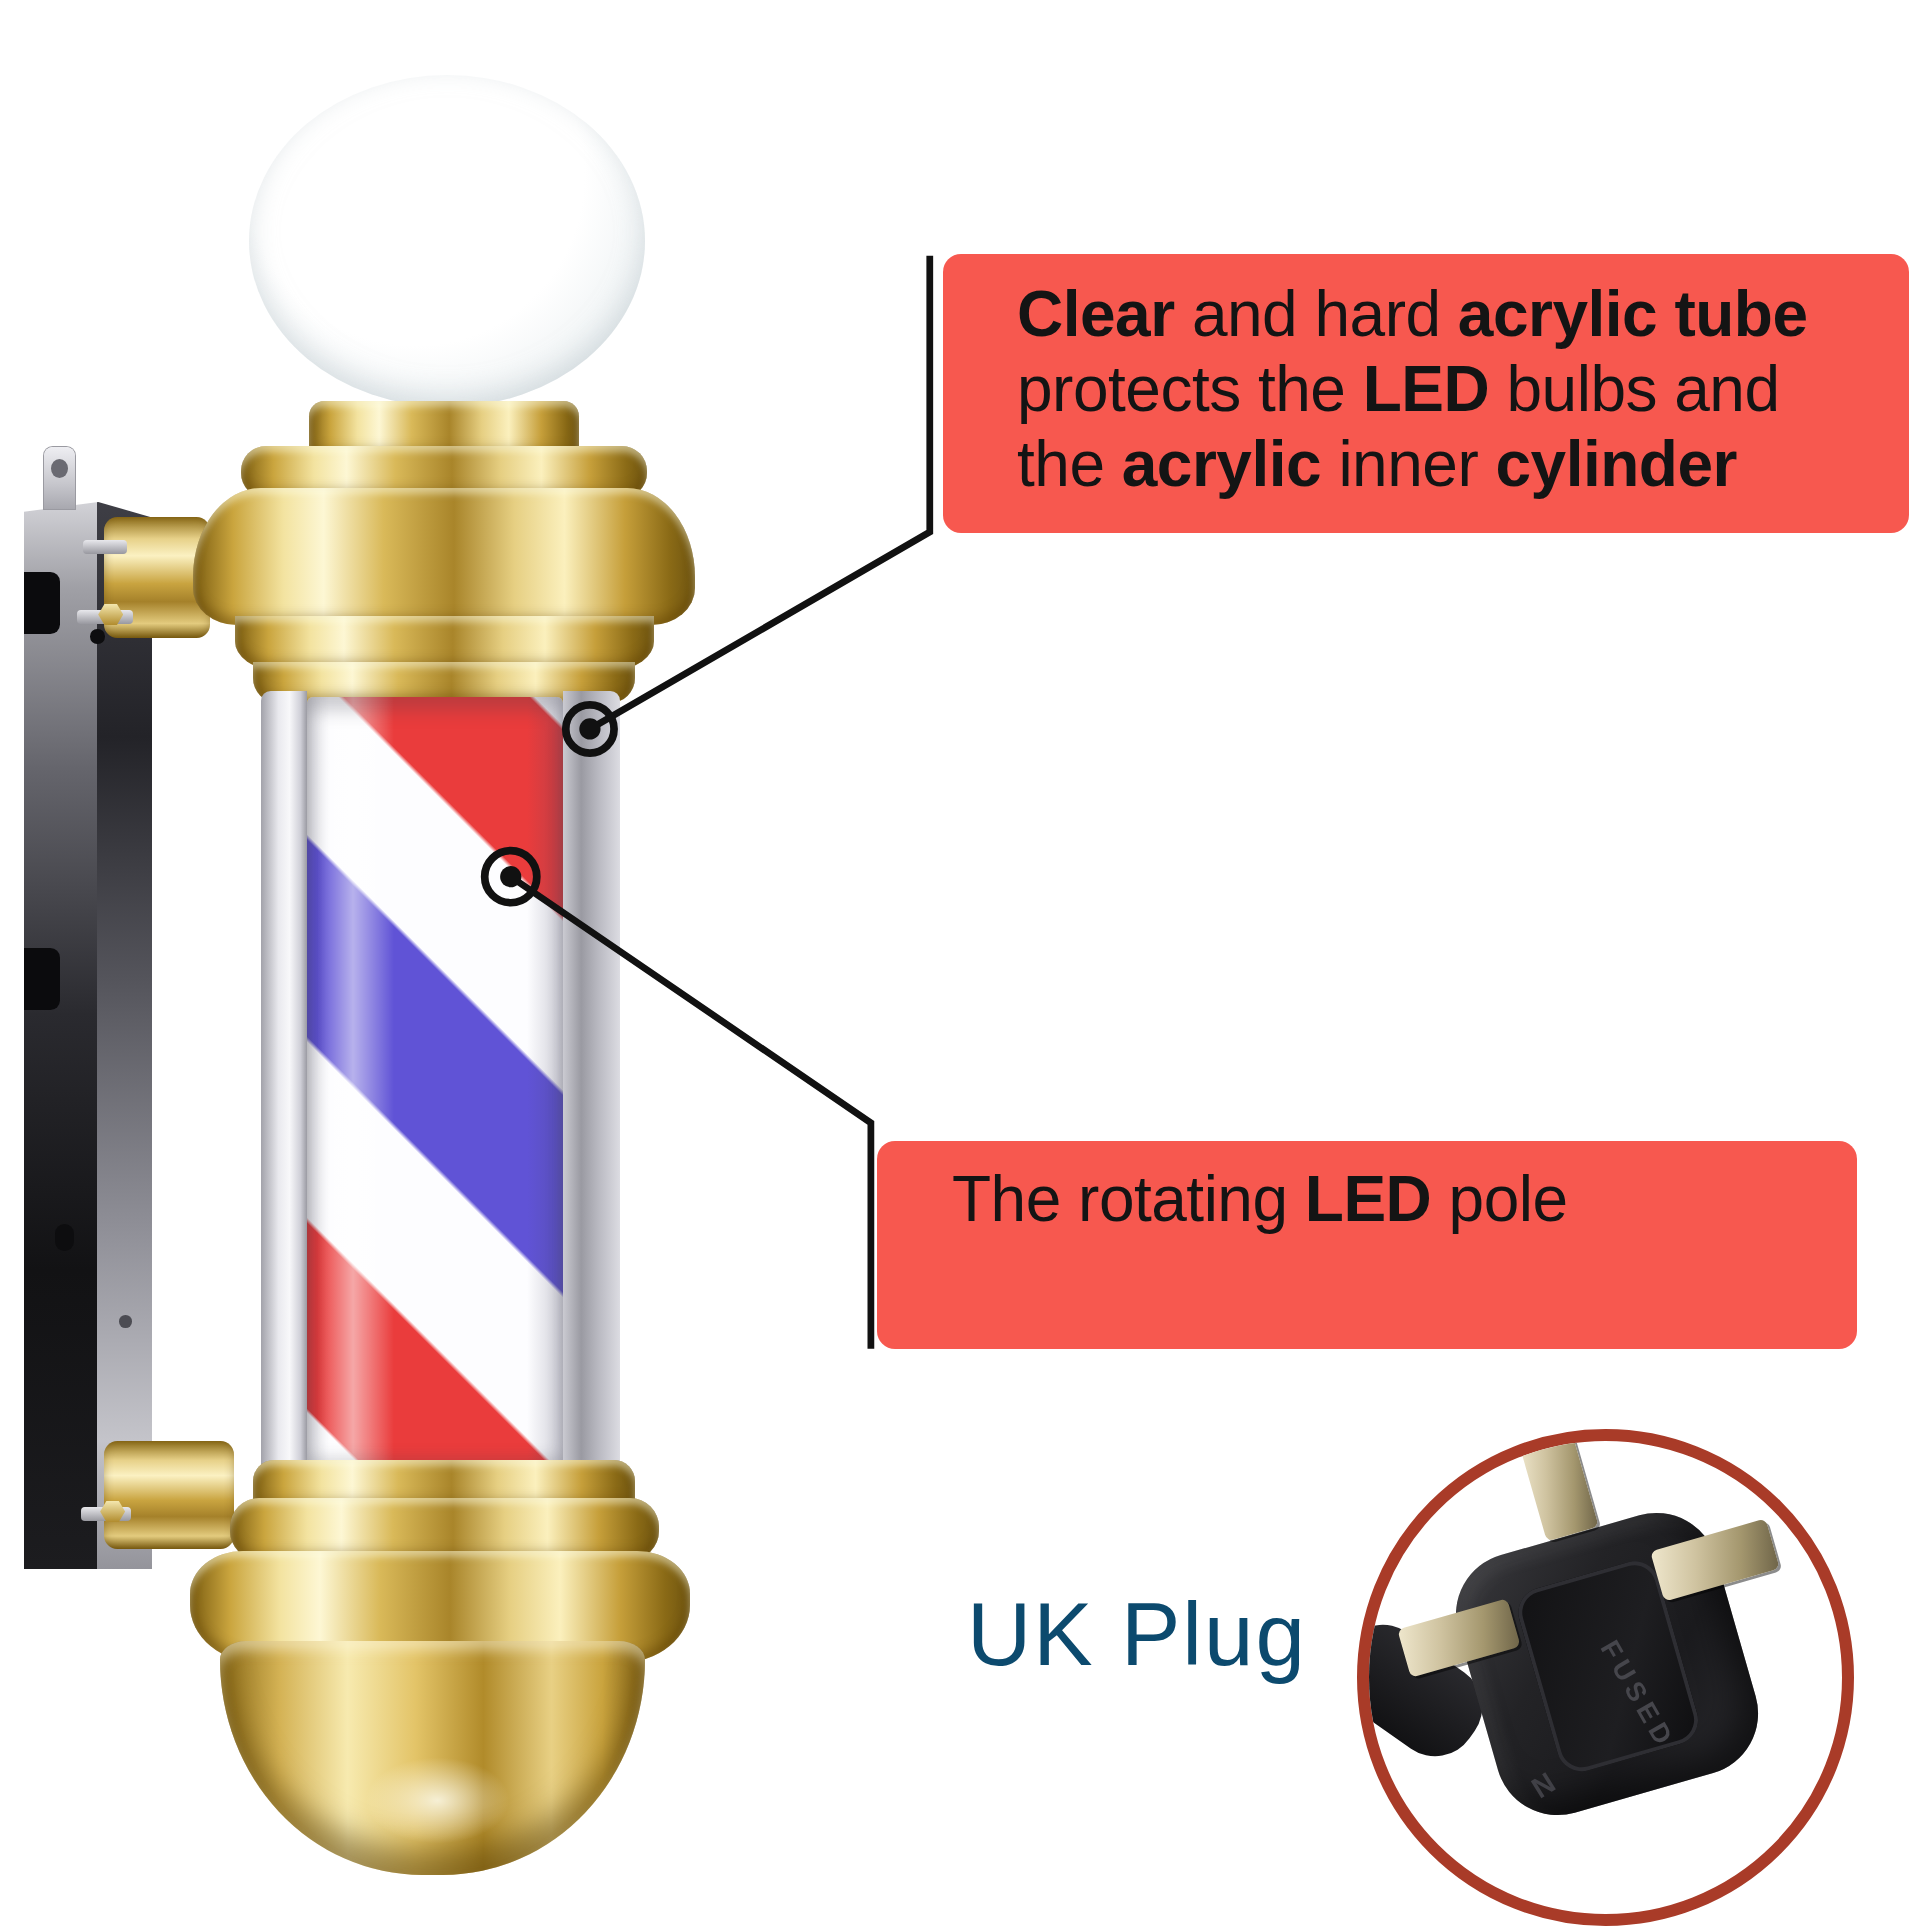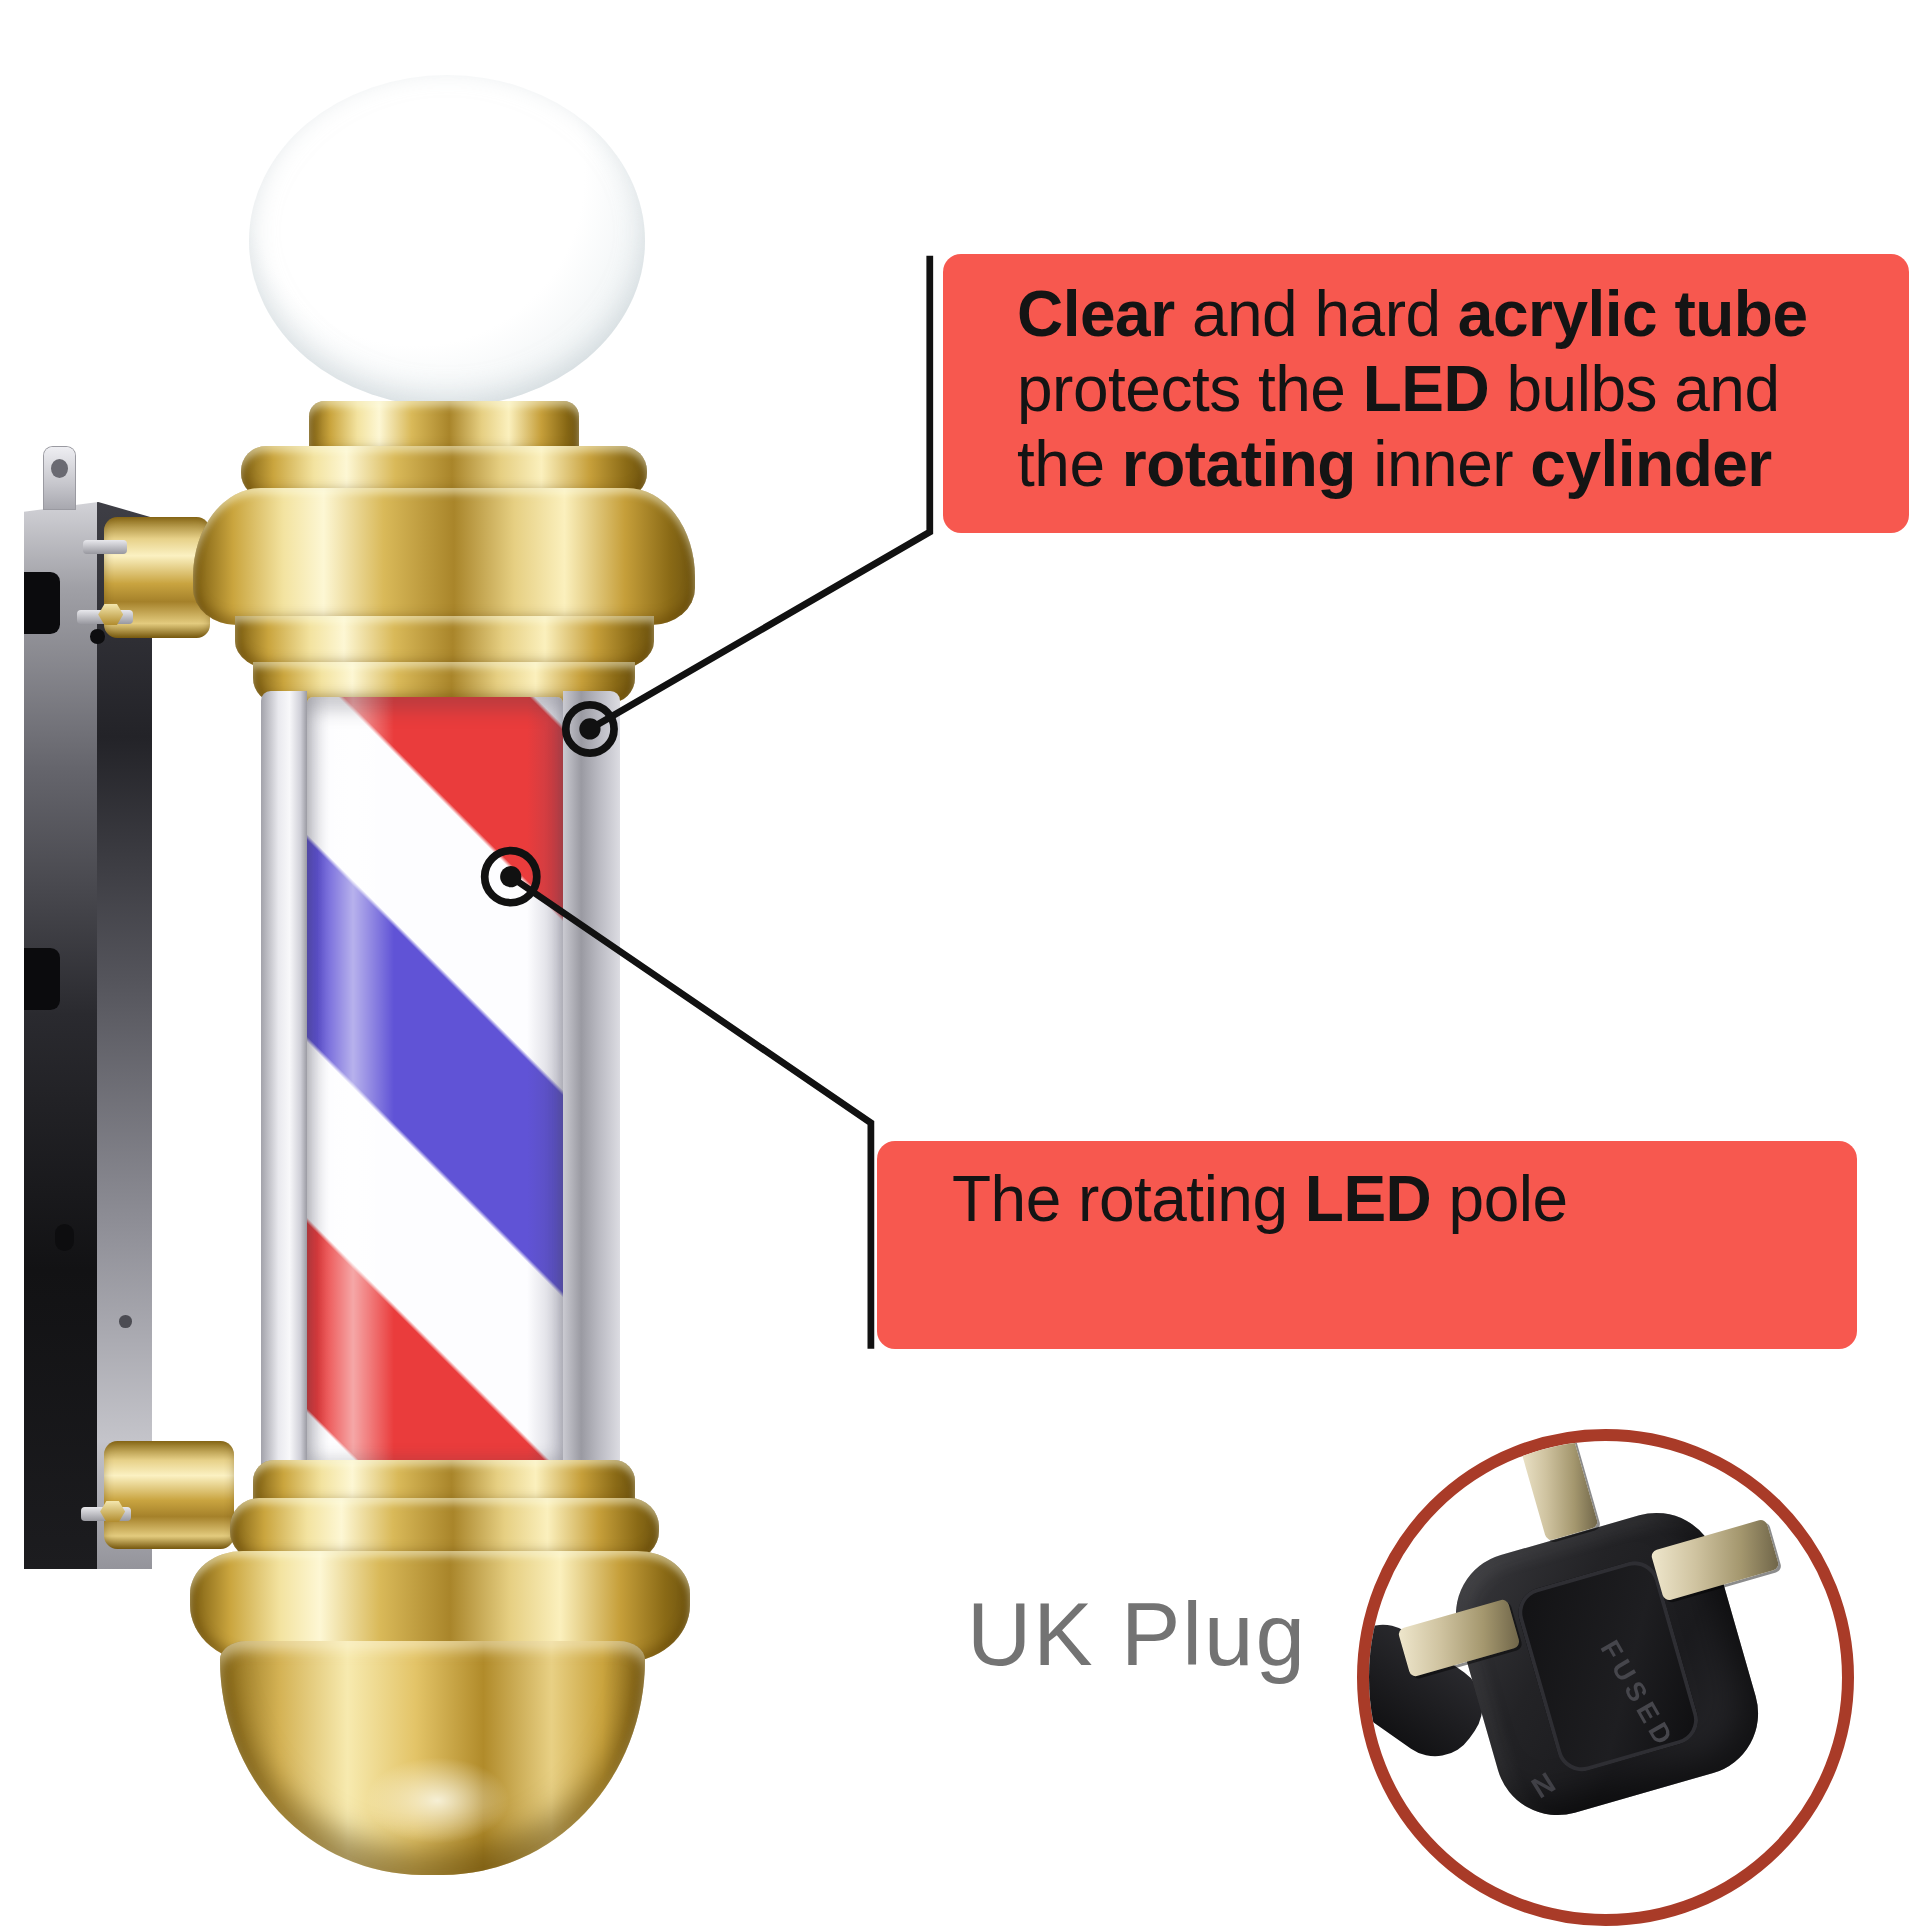--- a/index.html
+++ b/index.html
@@ -12,21 +12,21 @@
            font-weight:300;font-size:64px;line-height:75px;letter-spacing:-0.5px;border-radius:18px;}
   .callout .em{font-weight:700;}
   .callout-top{left:943px;top:254px;width:966px;height:279px;padding:23px 0 0 74px;box-sizing:border-box;}
   .callout-bottom{left:877px;top:1141px;width:980px;height:208px;padding:21px 0 16px 75px;box-sizing:border-box;}
 
   
   .lines-svg{position:absolute;left:0;top:0;width:1931px;height:1931px;z-index:5;}
 
   
   .plug-label{position:absolute;left:967px;top:1583px;font-size:89px;font-weight:300;
-              color:#737373;letter-spacing:1.9px;text-align:center;}
+              color:#0c4a6e;letter-spacing:1.9px;text-align:center;}
   .plug-badge{position:absolute;left:1357px;top:1429px;width:473px;height:473px;border-radius:50%;
               border:12.6px solid var(--plug-ring,#a93b28);background:#fff;overflow:hidden;z-index:4;}
   .plug-body{position:absolute;left:104px;top:89px;width:268px;height:268px;border-radius:62px;
              background:linear-gradient(135deg,#3a3a3e 0%,#232326 35%,#1b1b1e 65%,#2b2b2f 100%);
              transform:rotate(-16deg);box-shadow:inset -13.5px -17.4px 33px rgba(0,0,0,.55), inset 9.7px 11.6px 17.4px rgba(255,255,255,.08);}
   .plug-plate{position:absolute;left:62px;top:42px;width:145px;height:189px;border-radius:25px;
               background:linear-gradient(120deg,#121214,#1e1e21 60%,#0e0e10);
               box-shadow:inset 0 0 0 3.9px #2e2e33;}
   .plug-fused{position:absolute;left:93px;top:68px;color:#46464c;font-size:27px;font-weight:700;
               letter-spacing:5.8px;transform:rotate(76deg);transform-origin:left top;}
@@ -175,21 +175,21 @@
     <polyline points="529,908 902,1163 902,1397" fill="none" stroke="#111111" stroke-width="7"></polyline>
     <circle cx="611" cy="755" r="25" fill="none" stroke="#111111" stroke-width="8"></circle>
     <circle cx="611" cy="755" r="11" fill="#111111"></circle>
     <circle cx="529" cy="908" r="27" fill="none" stroke="#111111" stroke-width="8"></circle>
     <circle cx="529" cy="908" r="11" fill="#111111"></circle>
   </svg>
 
   <div class="callout callout-top">
       <div class="cl-line"><span class="em">Clear</span><span> and hard </span><span class="em">acrylic tube</span></div>
       <div class="cl-line"><span>protects the </span><span class="em">LED</span><span> bulbs and</span></div>
-      <div class="cl-line"><span>the </span><span class="em">rotating</span><span> inner </span><span class="em">cylinder</span></div>
+      <div class="cl-line"><span>the </span><span class="em">acrylic</span><span> inner </span><span class="em">cylinder</span></div>
     </div>
 
   <div class="callout callout-bottom">
       <div class="cl-line"><span>The rotating </span><span class="em">LED</span><span> pole</span></div>
     </div>
 
   <div class="plug-label">UK Plug</div>
 
   <div class="plug-badge">
     <div class="plug-cable"></div>

